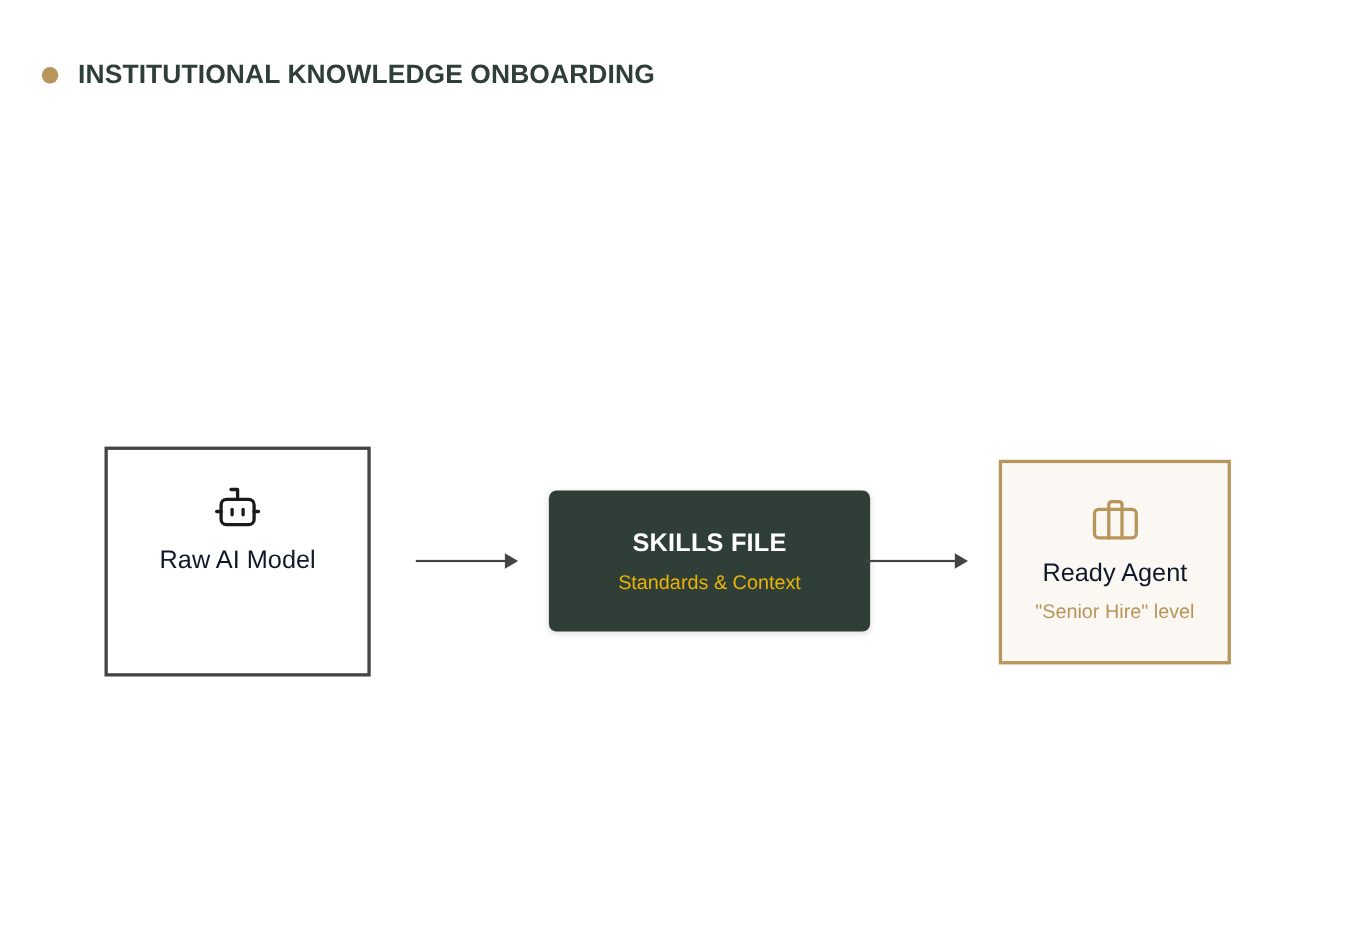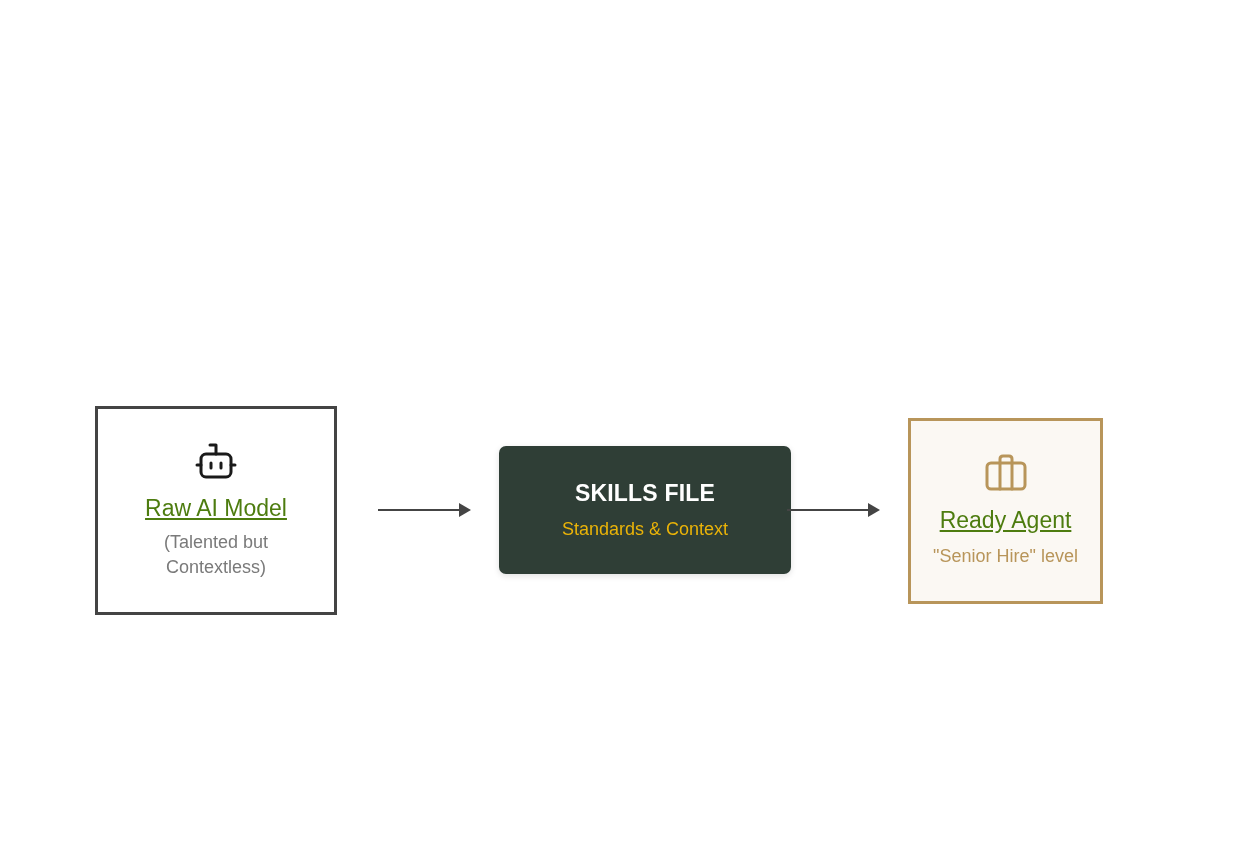--- a/index.html
+++ b/index.html
@@ -5,50 +5,53 @@
     html, body { margin: 0; padding: 0; background: #ffffff; }
     body { width: 1240px; height: 858px; position: relative; font-family: "Liberation Sans", sans-serif; overflow: hidden; }
     .header { position: absolute; left: 38px; top: 52px; width: 1160px; }
     .title-row { display: flex; align-items: center; height: 32px; }
     .dot { width: 15px; height: 15px; border-radius: 50%; background: #b8955a; margin-right: 18px; flex-shrink: 0; }
     .title { font-size: 24px; font-weight: 700; color: #2f3e36; letter-spacing: 0.1px; }
     .desc { margin-top: 10px; font-size: 20px; line-height: 36px; color: #7a7a7a; width: 1130px; }
     .box { position: absolute; box-sizing: border-box; display: flex; flex-direction: column; align-items: center; text-align: center; }
     .box-raw { left: 95px; top: 406px; width: 242px; height: 209px; border: 3px solid #444444; background: #ffffff; padding-top: 30px; }
     .box-skills { left: 499px; top: 446px; width: 292px; height: 128px; background: #2f3e36; border-radius: 7px; justify-content: center; box-shadow: 0 2px 6px rgba(0,0,0,0.12); }
-    .box-ready { left: 908px; top: 418px; width: 195px; height: 186px; border: 3px solid #b8955a; background: #fbf8f3; padding-top: 30px; }
+    .box-ready { left: 908px; top: 418px; width: 211px; height: 186px; border: 3px solid #b8955a; background: #fbf8f3; padding-top: 30px; }
     .icon { width: 48px; height: 44px; display: flex; align-items: center; justify-content: center; }
-    .box-title { font-size: 23px; color: #4d7c0f; margin-top: 12px; text-decoration: underline; }
+    .box-title { font-size: 23px; color: #0f172a; margin-top: 12px; }
     .box-sub-grey { font-size: 18px; color: #7a7a7a; line-height: 25px; margin-top: 8px; width: 150px; }
     .skills-title { font-size: 23px; font-weight: 700; color: #ffffff; letter-spacing: 0.2px; }
     .skills-sub { font-size: 18px; color: #eab308; margin-top: 12px; }
     .box-sub-gold { font-size: 18px; color: #b8955a; margin-top: 12px; }
     .arrow { position: absolute; height: 16px; }
     .arrow-line { position: absolute; left: 0; top: 7px; height: 2px; background: #444444; }
     .arrow-head { position: absolute; top: 1px; width: 0; height: 0; border-top: 7px solid transparent; border-bottom: 7px solid transparent; border-left: 12px solid #444444; }
   </style>
 </head>
 <body>
 
 <div class="header">
+  <div class="title-row">
+    <span class="dot"></span>
+    <span class="title">INSTITUTIONAL KNOWLEDGE ONBOARDING</span>
+  </div>
 </div>
 
 <div class="box box-raw">
   <span class="icon">
     <svg width="46" height="40" viewBox="0 0 46 40" fill="none" stroke="#1a1a1a" stroke-width="3" stroke-linecap="round" stroke-linejoin="round">
       <path d="M17 4 H23 V13"></path>
       <rect x="8" y="13" width="30" height="23" rx="5"></rect>
       <line x1="4" y1="24" x2="8" y2="24"></line>
       <line x1="38" y1="24" x2="42" y2="24"></line>
       <line x1="18" y1="22" x2="18" y2="27"></line>
       <line x1="28" y1="22" x2="28" y2="27"></line>
     </svg>
   </span>
   <div class="box-title">Raw AI Model</div>
-  <div class="box-sub-grey">(Talented but Contextless)</div>
 </div>
 
 <div class="arrow" style="left:378px; top:502px; width:93px;">
   <div class="arrow-line" style="width:82px;"></div>
   <div class="arrow-head" style="left:81px;"></div>
 </div>
 
 <div class="box box-skills">
   <div class="skills-title">SKILLS FILE</div>
   <div class="skills-sub">Standards &amp; Context</div>

